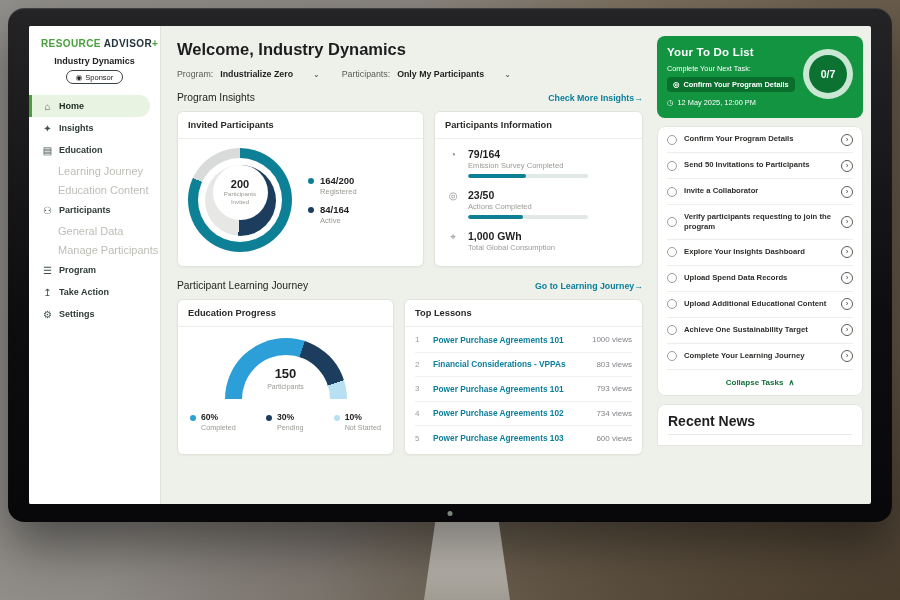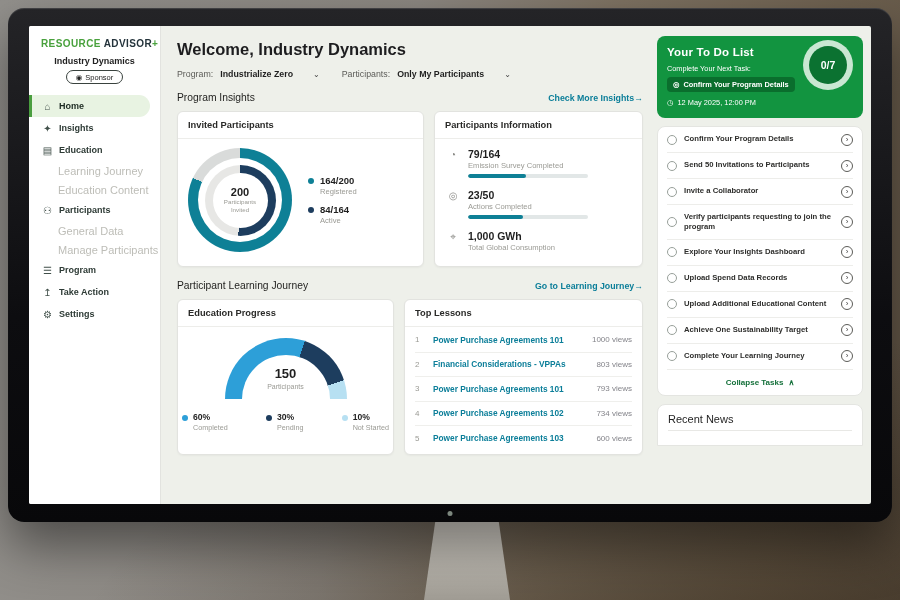--- a/index.html
+++ b/index.html
@@ -52,21 +52,21 @@
 .card{background:#fff;border:1px solid #e2e3df;border-radius:6px;box-shadow:0 1px 2px rgba(0,0,0,.04)}
 .card-title{font-size:9.3px;font-weight:bold;color:#2a2a28;padding:8px 10px;border-bottom:1px solid #ededea}
 .card.invited{width:247px;height:156px}
 .card.pinfo{flex:1;height:156px}
 .card.edu{width:217px;height:156px}
 .card.lessons{flex:1;height:156px}
 
 .inv-body{display:flex;align-items:center;padding:9px 10px}
 .donut-outer{width:104px;height:104px;border-radius:50%;display:flex;align-items:center;justify-content:center;background:#d9dbda}
 .donut-hole{width:84px;height:84px;border-radius:50%;background:#fff;display:flex;align-items:center;justify-content:center}
-.donut-inner{width:71px;height:71px;border-radius:50%;display:flex;align-items:center;justify-content:center;background:#e7e7e5}
+.donut-inner{width:71px;height:71px;border-radius:50%;display:flex;align-items:flex-start;justify-content:center;background:#e7e7e5}
 .donut-center{width:55px;height:55px;border-radius:50%;background:#fff;display:flex;flex-direction:column;align-items:center;justify-content:center;text-align:center}
 .donut-center b{font-size:11px;color:#222}
 .donut-center span{font-size:6.2px;color:#9a9a94;line-height:1.25;width:44px}
 .legend-col{margin-left:16px;display:flex;flex-direction:column;gap:8px}
 .leg{display:flex;gap:6px;align-items:flex-start}
 .dot{width:6px;height:6px;border-radius:50%;margin-top:3px}
 .leg b{font-size:9.5px;color:#1f1f1f;display:block}
 .leg span{font-size:7.6px;color:#9a9a94}
 
 .pi-body{padding:9px 12px}
@@ -76,53 +76,53 @@
 .pi-lbl{font-size:7.6px;color:#9a9a94;margin-top:1px}
 .bar{margin-top:4px;width:120px;height:4px;background:#e2e7e7;border-radius:2px;overflow:hidden}
 .bar-fill{height:100%;background:#0e8096;border-radius:2px}
 
 .gauge-wrap{position:relative;width:150px;height:72px;margin:7px auto 0;overflow:hidden}
 .gauge-arc{position:absolute;left:14px;top:4px;width:122px;height:122px;border-radius:50%}
 .gauge-hole{position:absolute;left:31px;top:21px;width:88px;height:88px;border-radius:50%;background:#fff}
 .gauge-text{position:absolute;left:0;right:0;top:32px;text-align:center}
 .gauge-text b{font-size:13px;color:#1f1f1f;display:block}
 .gauge-text span{font-size:7px;color:#9a9a94}
-.gauge-legend{display:flex;justify-content:space-between;padding:6px 4px 0}
+.gauge-legend{display:flex;justify-content:space-between;padding:6px 12px 0}
 .gl{display:flex;gap:5px;align-items:flex-start}
 .gl b{font-size:8.6px;color:#1f1f1f;display:block}
 .gl span{font-size:7.2px;color:#9a9a94}
 
 .lesson-rows{padding:1px 10px}
 .lrow{display:flex;align-items:center;height:24.5px;border-bottom:1px solid #efefec;gap:8px}
 .lrow:last-child{border-bottom:none}
 .lrank{width:10px;font-size:8px;color:#9a9a94}
 .ltitle{flex:1;font-size:8.3px;font-weight:bold;color:#0b7e99;cursor:pointer}
 .lviews{font-size:8px;color:#84848a}
 
 .todo{position:absolute;top:10px;right:8px;width:206px}
 .todo-green{background:#129440;border-radius:8px;padding:10px 10px 11px;position:relative;color:#fff}
 .todo-title{font-size:11.5px;font-weight:bold;letter-spacing:.2px}
 .todo-sub{font-size:7.3px;margin-top:6px}
 .todo-next{display:flex;align-items:center;gap:4px;background:#0a6e2d;border-radius:4px;
   padding:3px 6px;margin-top:4px;font-size:7.4px;font-weight:bold;width:fit-content;max-width:142px}
 .todo-time{display:flex;align-items:center;gap:4px;margin-top:6px;font-size:7.4px}
-.ring{position:absolute;top:4px;right:10px;width:50px;height:50px;border-radius:50%;
+.ring{position:absolute;top:13px;right:10px;width:50px;height:50px;border-radius:50%;
   background:#c9e7d2;display:flex;align-items:center;justify-content:center}
 .ring-in{width:38px;height:38px;border-radius:50%;background:#0b7231;display:flex;
   align-items:center;justify-content:center;font-size:10.5px;font-weight:bold;color:#fff}
 .tasks{background:#fff;border:1px solid #e4e5e1;border-radius:8px;margin-top:8px;padding:0 9px}
 .task{display:flex;align-items:center;gap:7px;padding:6.5px 0;border-bottom:1px solid #ededea;cursor:pointer}
 .task .cb{min-width:10px;width:10px;height:10px;border:1.2px solid #98a09a;border-radius:50%}
 .task .lbl{flex:1;font-size:7.7px;color:#2e2e2c;font-weight:600;line-height:1.35}
 .task .go{min-width:12px;width:12px;height:12px;border:1px solid #5c5c58;border-radius:50%;
   display:flex;align-items:center;justify-content:center;font-size:8px;color:#444;padding-bottom:1px}
 .collapse{display:flex;justify-content:center;align-items:center;gap:5px;padding:8px 0;
   font-size:8px;font-weight:bold;color:#14703a;cursor:pointer}
 .news{background:#fff;border:1px solid #e4e5e1;border-radius:8px 8px 0 0;margin-top:8px;padding:8px 10px 0;height:42px}
-.news-title{font-size:11px;font-weight:normal;color:#1f1f1f;padding-bottom:5px;border-bottom:1px solid #e8e8e5}
+.news-title{font-size:14px;font-weight:bold;color:#1f1f1f;padding-bottom:5px;border-bottom:1px solid #e8e8e5}
 </style>
 </head>
 <body>
 
 <div class="stand"></div>
 
 <div class="monitor">
   <div class="screen">
 
     <aside class="sidebar">

